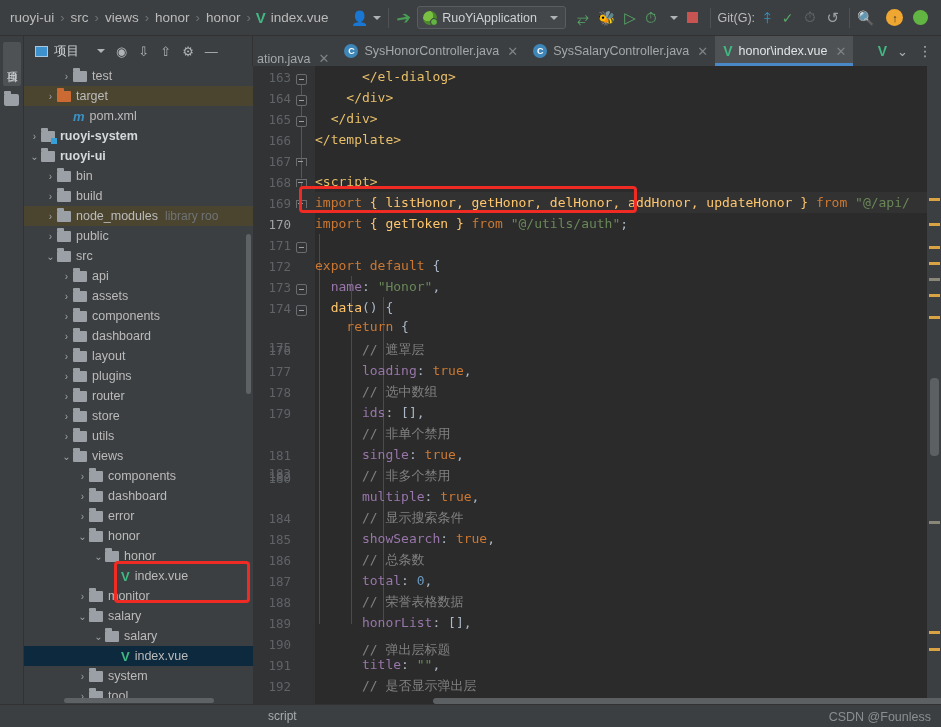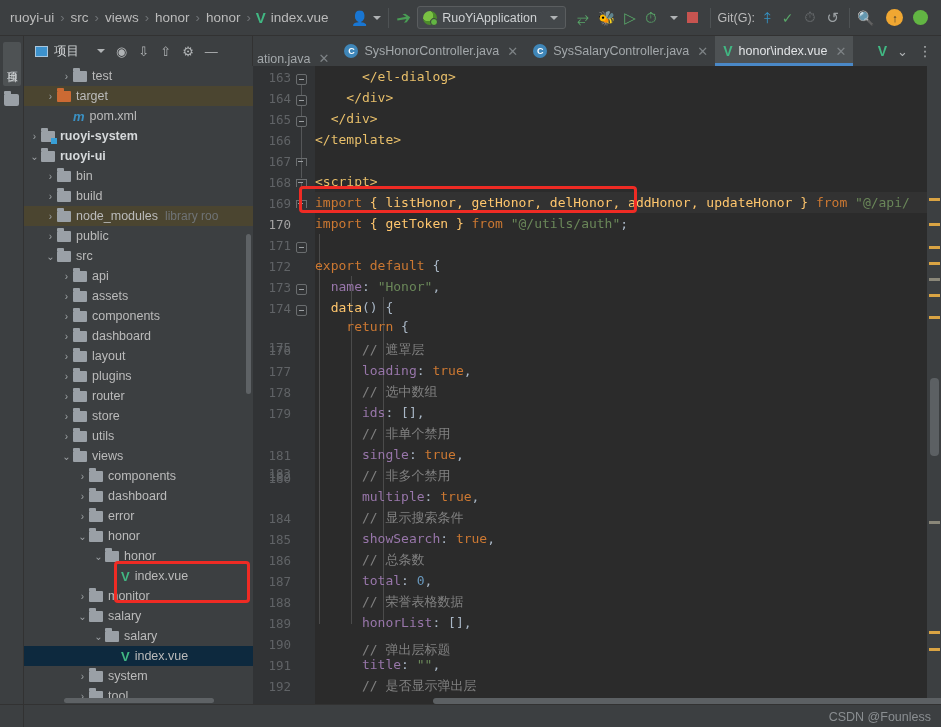--- a/index.html
+++ b/index.html
@@ -681,14 +681,17 @@
       <div class="scrollthumb" style="top:312px;height:78px;"></div>
       <div class="mk grey" style="top:455px;"></div>
       <div class="mk warn" style="top:565px;"></div>
       <div class="mk warn" style="top:582px;"></div>
     </div>
 
     <div class="hscroll-edit"></div>
   </div>
 
   <div class="bottom-shade"></div>
+  <div class="statusbar">
+    <span class="status-text">script</span>
+  </div>
   <div class="watermark">CSDN @Founless</div>
 </div>
 
 </body></html>

